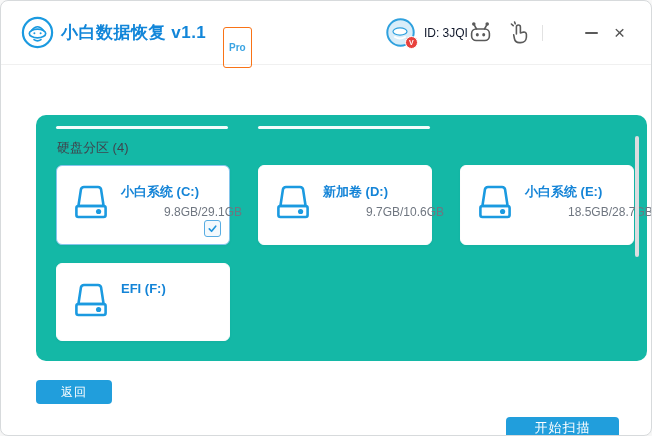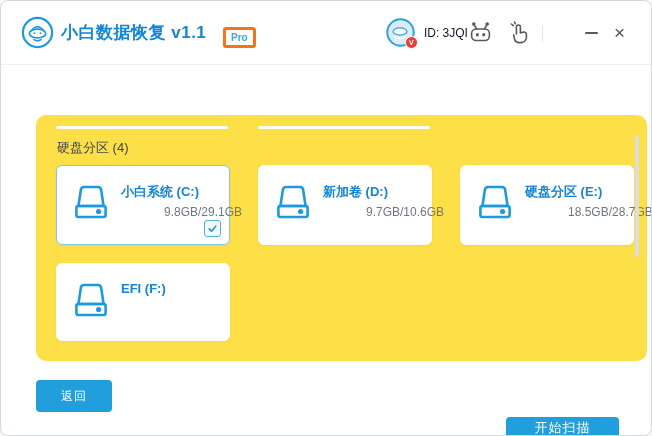--- a/index.html
+++ b/index.html
@@ -4,42 +4,42 @@
 <style>
   html,body{margin:0;padding:0;background:#fbfbfb;font-family:"Liberation Sans","DejaVu Sans",sans-serif;
     -webkit-font-smoothing:antialiased;}
   .window{position:relative;width:650px;height:434px;margin:0 auto;background:#fff;
     border:1px solid #d7dadc;border-radius:8px;box-shadow:0 2px 10px rgba(0,0,0,.06);overflow:hidden;}
 
   
   .titlebar{position:absolute;top:0;left:0;right:0;height:63px;border-bottom:1px solid #f0f0f0;}
   .logo{position:absolute;left:20px;top:15px;width:33px;height:33px;}
   .app-title{position:absolute;left:60px;top:20px;font-size:17px;font-weight:bold;color:#1286d9;letter-spacing:.5px;}
-  .pro-badge{position:absolute;left:222px;top:26px;height:15px;line-height:15px;padding:0 5px;
-    border:3px solid #f97316;border-radius:3px;color:#3ba4e2;font-size:10px;font-weight:bold;}
+  .pro-badge{position:absolute;left:222px;top:26px;height:15px;line-height:15px;padding:12px 5px;
+    border:1px solid #f97316;border-radius:3px;color:#3ba4e2;font-size:10px;font-weight:bold;}
   .tb-right{position:absolute;right:26px;top:0;height:63px;display:flex;align-items:center;}
   .avatar-wrap{position:relative;width:29px;height:29px;margin-right:9px;}
   .vip-badge{position:absolute;right:-3px;bottom:-2px;width:11px;height:11px;border-radius:50%;
     background:#e8413c;color:#fff;font-size:7px;font-weight:bold;text-align:center;line-height:11px;border:1px solid #fff;}
   .uid{font-size:12px;color:#0f172a;margin-right:0;white-space:nowrap;}
   .tb-icon{display:flex;align-items:center;justify-content:center;cursor:pointer;}
   .robot-icon{margin-right:15px;}
   .hand-icon{margin-right:13px;}
   .tb-divider{width:1px;height:16px;background:#e2e2e2;margin-right:13px;}
   .menu-icon{width:14px;margin-right:15px;display:flex;flex-direction:column;gap:3px;}
   .menu-icon i{display:block;height:2px;background:#5a5a5a;border-radius:1px;}
   .min-icon{width:14px;margin-right:15px;}
   .min-icon i{display:block;width:13px;height:2px;background:#5a5a5a;border-radius:1px;}
   .close-icon{font-size:19px;color:#545454;line-height:1;font-weight:400;}
 
   
   .heading{position:absolute;top:77px;left:0;right:0;text-align:center;font-size:13px;color:#8b919b;}
 
   
-  .panel{position:absolute;left:35px;top:114px;width:611px;height:246px;background:#fde047;border-radius:10px;}
+  .panel{position:absolute;left:35px;top:114px;width:611px;height:246px;background:#14b8a6;border-radius:10px;}
   .ghost-strip{position:absolute;top:11px;height:3px;width:172px;background:rgba(255,255,255,.95);border-radius:2px;}
   .ghost-strip.g1{left:20px}.ghost-strip.g2{left:222px}
   .section-label{position:absolute;left:21px;top:24px;font-size:13px;color:#3f454e;}
 
   .card{position:absolute;width:172px;height:78px;background:#fff;border:1px solid #fdfdfd;
     border-radius:6px;box-shadow:0 1px 3px rgba(20,40,60,.05);cursor:pointer;}
   .card.selected{border:1px solid #85c5ec;}
   .card .drive-icon{position:absolute;left:12px;top:15px;}
   .card .p-name{position:absolute;left:64px;top:17px;font-size:13px;font-weight:bold;color:#1484d7;white-space:nowrap;}
   .card .p-size{position:absolute;left:64px;top:39px;font-size:12px;color:#6f7680;white-space:nowrap;margin-left:43px;}
@@ -47,21 +47,21 @@
   .card2{left:222px;top:50px;}
   .card3{left:424px;top:50px;}
   .card4{left:20px;top:148px;height:76px;}
   .checkbox{position:absolute;right:8px;bottom:7px;width:15px;height:15px;background:#f3f9fd;
     border:1px solid #58ace2;border-radius:3px;display:flex;align-items:center;justify-content:center;cursor:pointer;}
   .scrollbar-thumb{position:absolute;right:8px;top:21px;width:4px;height:121px;background:#dbdde0;border-radius:2px;cursor:pointer;}
 
   
   .btn{position:absolute;background:#219edc;color:#fff;border:none;border-radius:4px;
     display:flex;align-items:center;justify-content:center;cursor:pointer;letter-spacing:1px;}
-  .btn-back{left:35px;top:379px;width:76px;height:32px;font-size:12px;}
+  .btn-back{left:35px;top:379px;width:76px;height:24px;font-size:12px;}
   .btn-start{left:505px;top:372px;width:113px;height:22px;font-size:13px;margin-top:44px;}
 </style>
 </head>
 <body>
 
 <div class="window">
 
   <div class="titlebar">
     <svg class="logo" viewBox="0 0 33 33">
       <circle cx="16.5" cy="16.5" r="14.6" fill="none" stroke="#1b9ae0" stroke-width="2.2"></circle>
@@ -159,21 +159,21 @@
     </div>
 
     <div class="card card3">
       <svg class="drive-icon" width="44" height="44" viewBox="0 0 44 44">
         <g fill="none" stroke="#1b9ae0" stroke-width="2.6" stroke-linejoin="round">
           <path d="M15 6 h14 q2.6 0 3.1 2.6 l2.5 16.4 h-25.2 l2.5 -16.4 q0.5 -2.6 3.1 -2.6 z"></path>
           <rect x="7.4" y="25" width="29.2" height="11" rx="2"></rect>
         </g>
         <circle cx="29.6" cy="30.5" r="2.6" fill="#1b9ae0"></circle>
       </svg>
-      <div class="p-name">硬盘分区 (E:)</div>
+      <div class="p-name">小白系统 (E:)</div>
       <div class="p-size">18.5GB/28.7GB</div>
     </div>
 
     <div class="card card4">
       <svg class="drive-icon" width="44" height="44" viewBox="0 0 44 44">
         <g fill="none" stroke="#1b9ae0" stroke-width="2.6" stroke-linejoin="round">
           <path d="M15 6 h14 q2.6 0 3.1 2.6 l2.5 16.4 h-25.2 l2.5 -16.4 q0.5 -2.6 3.1 -2.6 z"></path>
           <rect x="7.4" y="25" width="29.2" height="11" rx="2"></rect>
         </g>
         <circle cx="29.6" cy="30.5" r="2.6" fill="#1b9ae0"></circle>

